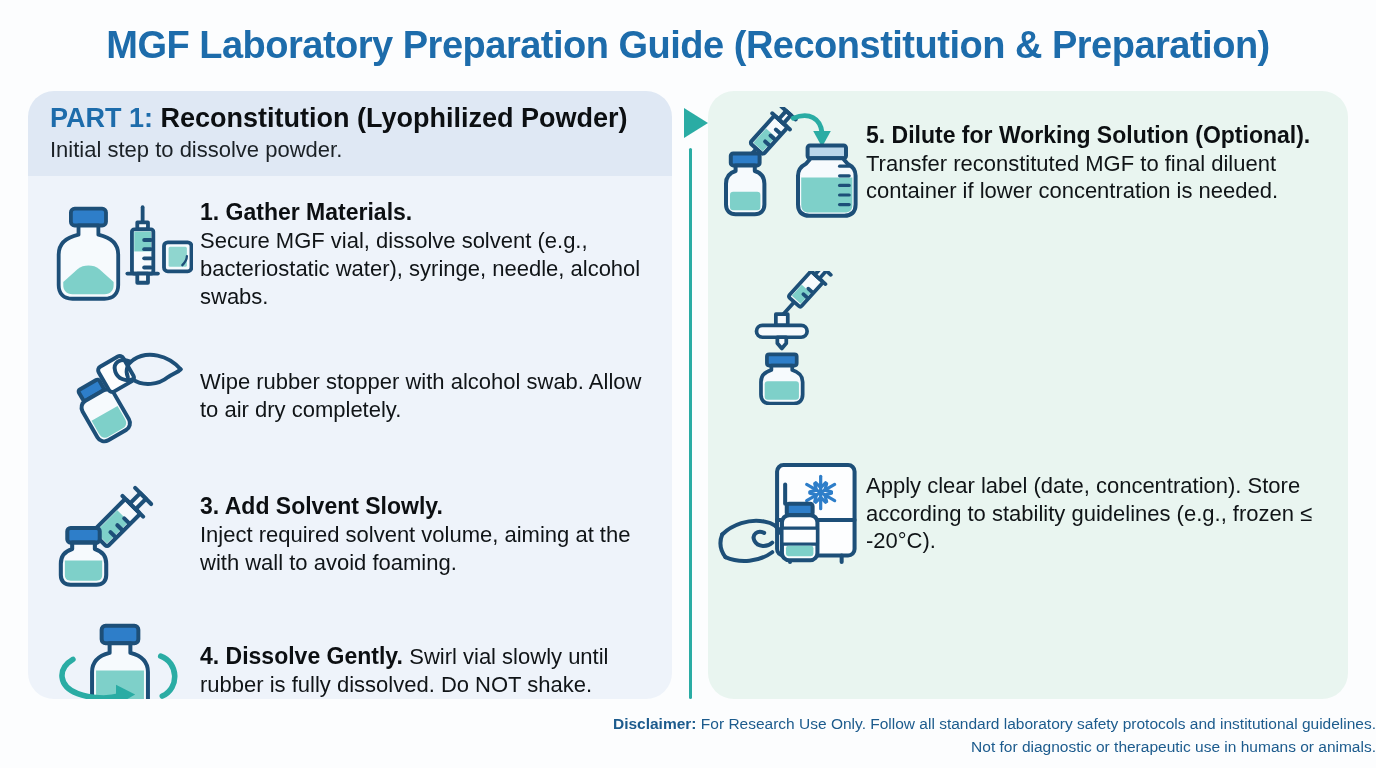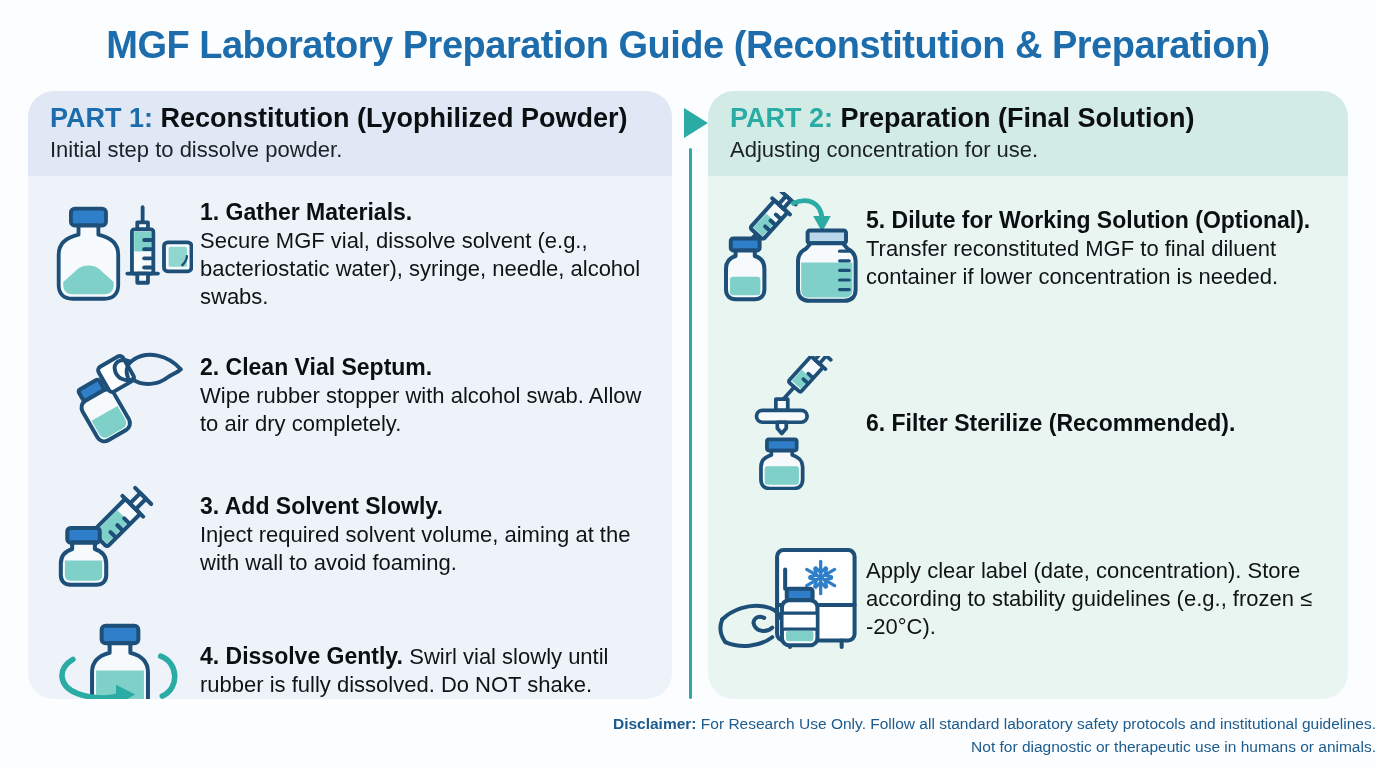--- a/index.html
+++ b/index.html
@@ -127,21 +127,20 @@
                 <path d="M48 86 H86 V104 C86 111 83 114 77 114 H57 C51 114 48 111 48 104 Z" fill="#7ed0c9" stroke="none"></path>
               </g>
               <rect x="62" y="20" width="36" height="36" rx="5" fill="#fdfefe" transform="rotate(-30 80 38)"></rect>
               <path d="M162 32 C146 14 120 8 102 20 C95 25 91 33 95 42"></path>
               <path d="M97 22 C86 17 75 24 79 35 C82 44 92 48 101 45"></path>
               <path d="M101 45 C114 54 134 52 146 42 C153 37 159 36 162 32"></path>
             </g>
           </svg>
         </div>
         <div class="step-text">
-          <span class="step-heading">2. Clean Vial Septum.</span>
           <span class="step-body">Wipe rubber stopper with alcohol swab. Allow to air dry completely.</span>
         </div>
       </div>
 
       <div class="step">
         <div class="step-icon">
           <svg width="138" height="107" viewBox="0 0 170 132">
             <g class="ol">
               <g transform="translate(40 92) rotate(-45)">
                 <line x1="0" y1="0" x2="28" y2="0"></line>
@@ -187,27 +186,20 @@
 
     </div>
   </section>
 
   <div class="divider-col">
     <div class="part2-arrow"></div>
     <div class="divider-line"></div>
   </div>
 
   <section class="panel panel-part2">
-    <header class="panel-header">
-      <div class="part-line">
-        <span class="part-label-2">PART 2:</span>
-        <span class="part-title">Preparation (Final Solution)</span>
-      </div>
-      <div class="part-subtitle">Adjusting concentration for use.</div>
-    </header>
     <div class="panel-body">
 
       <div class="step">
         <div class="step-icon">
           <svg width="144" height="112" viewBox="0 0 180 140">
             <g class="ol">
               <g transform="translate(32 70) rotate(-48)">
                 <line x1="0" y1="0" x2="24" y2="0"></line>
                 <rect x="24" y="-11" width="46" height="22" rx="3" fill="#f6fafd"></rect>
                 <rect x="27" y="-8" width="24" height="16" fill="#7ed0c9" stroke="none"></rect>
@@ -259,21 +251,20 @@
               <rect x="56" y="58" width="16" height="15" fill="#f6fafd"></rect>
               <rect x="30" y="73" width="68" height="16" rx="8" fill="#f6fafd"></rect>
               <path d="M58 89 H70 V97 L64 104 L58 97 Z" fill="#f6fafd"></path>
               <rect x="44" y="112" width="40" height="15" rx="3" fill="#2e7ec9"></rect>
               <path d="M50 127 H78 V133 C88 136 92 142 92 149 V166 C92 174 87 178 80 178 H48 C41 178 36 174 36 166 V149 C36 142 40 136 50 133 Z" fill="#f6fafd"></path>
               <rect x="41" y="148" width="46" height="25" rx="4" fill="#7ed0c9" stroke="none"></rect>
             </g>
           </svg>
         </div>
         <div class="step-text">
-          <span class="step-heading">6. Filter Sterilize (Recommended).</span>
         </div>
       </div>
 
       <div class="step">
         <div class="step-icon">
           <svg width="146" height="113" viewBox="0 0 180 140">
             <g class="ol">
               <rect x="74" y="10" width="96" height="112" rx="8" fill="#fdfeff"></rect>
               <line x1="74" y1="78" x2="170" y2="78"></line>
               <line x1="84" y1="34" x2="84" y2="58"></line>

